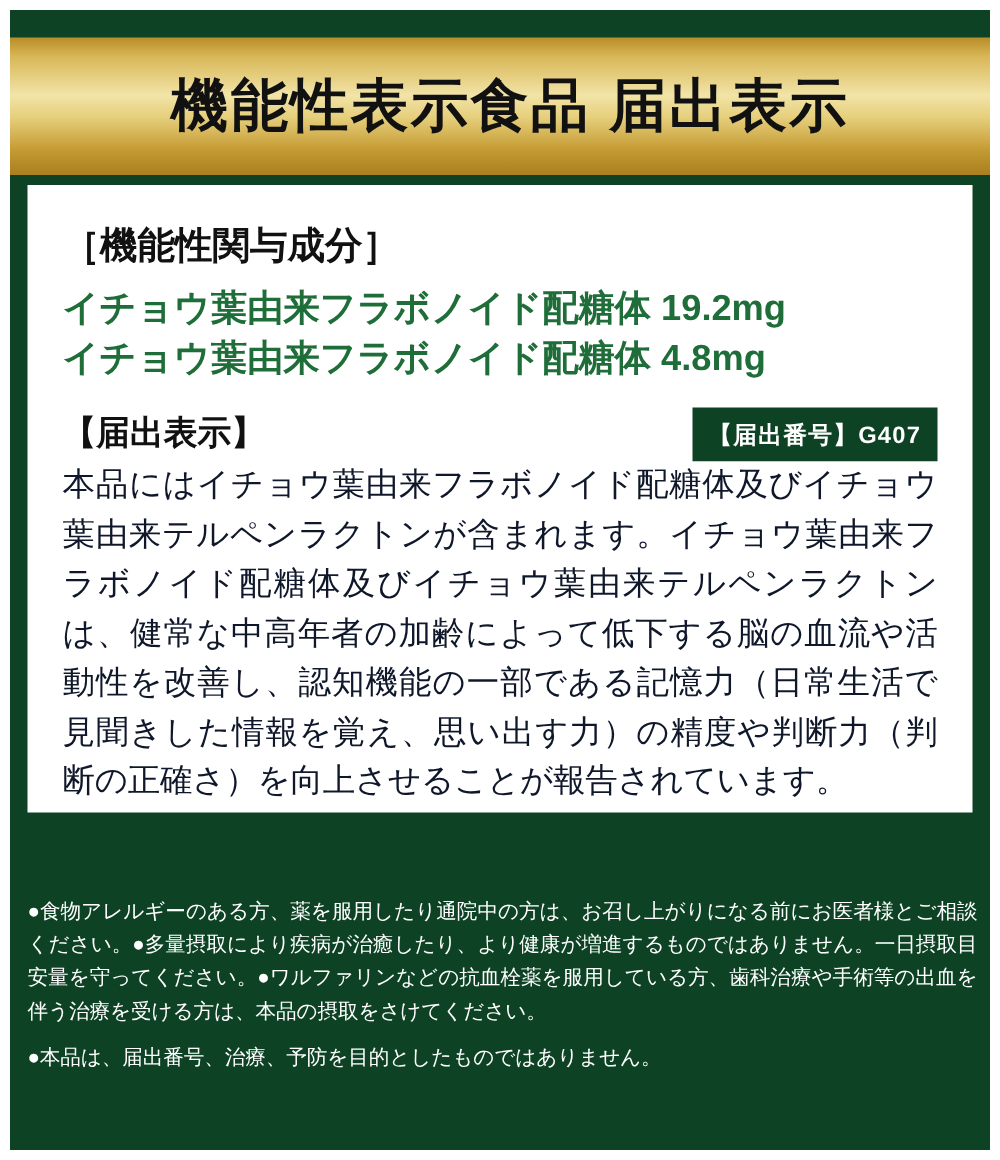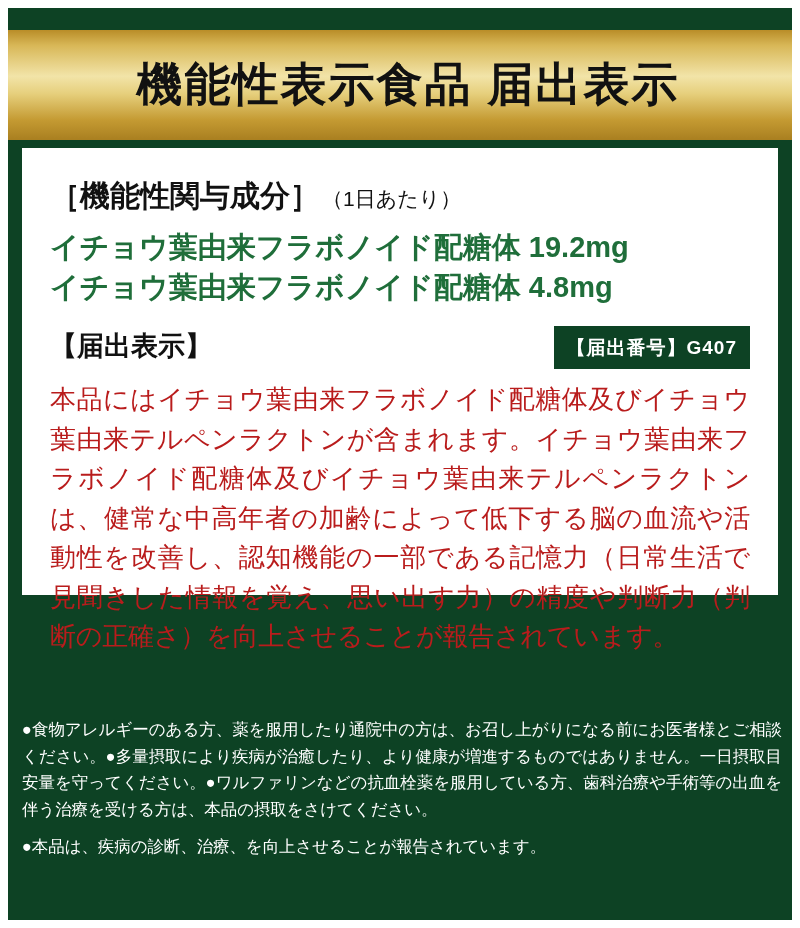--- a/index.html
+++ b/index.html
@@ -52,21 +52,21 @@
     letter-spacing: 2px;
     white-space: nowrap;
     margin-left: 16px;
   }
   
   .card {
     position: absolute;
     left: 22px;
     top: 148px;
     width: 756px;
-    height: 447px;
+    height: 502px;
     background: #ffffff;
     box-sizing: border-box;
     padding: 22px 28px 0 28px;
   }
   .seibun-head {
     display: flex;
     align-items: baseline;
     margin-top: 6px;
   }
   .seibun-label {
@@ -107,24 +107,24 @@
     top: -2px;
     background: #0d4224;
     color: #ffffff;
     font-size: 19px;
     font-weight: bold;
     padding: 9px 13px 8px 13px;
     letter-spacing: 1px;
     white-space: nowrap;
   }
   .body-text {
-    margin-top: 12px;
+    margin-top: 0;
     font-size: 26px;
     line-height: 1.52;
-    color: #b91c1c;
+    color: #0f172a;
     text-align: justify;
     letter-spacing: -0.2px;
   }
   
   .notes {
     position: absolute;
     left: 22px;
     top: 716px;
     width: 760px;
     color: #ffffff;
@@ -146,32 +146,31 @@
   <div class="panel"></div>
 
   <div class="banner">
     <div class="banner-title">機能性表示食品 届出表示</div>
   </div>
 
   <div class="card">
 
     <div class="seibun-head">
       <span class="seibun-label">［機能性関与成分］</span>
-      <span class="seibun-sub">（1日あたり）</span>
     </div>
 
     <div class="ingredient ing1">イチョウ葉由来フラボノイド配糖体 19.2mg</div>
     <div class="ingredient ing2">イチョウ葉由来フラボノイド配糖体 4.8mg</div>
 
     <div class="todoke-row">
       <span class="todoke-label">【届出表示】</span>
       <span class="todoke-no">【届出番号】G407</span>
     </div>
 
     <div class="body-text">本品にはイチョウ葉由来フラボノイド配糖体及びイチョウ葉由来テルペンラクトンが含まれます。イチョウ葉由来フラボノイド配糖体及びイチョウ葉由来テルペンラクトンは、健常な中高年者の加齢によって低下する脳の血流や活動性を改善し、認知機能の一部である記憶力（日常生活で見聞きした情報を覚え、思い出す力）の精度や判断力（判断の正確さ）を向上させることが報告されています。</div>
   </div>
 
   <div class="notes">
     <p>●食物アレルギーのある方、薬を服用したり通院中の方は、お召し上がりになる前にお医者様とご相談ください。●多量摂取により疾病が治癒したり、より健康が増進するものではありません。一日摂取目安量を守ってください。●ワルファリンなどの抗血栓薬を服用している方、歯科治療や手術等の出血を伴う治療を受ける方は、本品の摂取をさけてください。</p>
-    <p>●本品は、疾病の診断、治療、を向上させることが報告されています。</p>
+    <p>●本品は、届出番号、治療、予防を目的としたものではありません。</p>
   </div>
 
 </div>
 
 </body></html>

